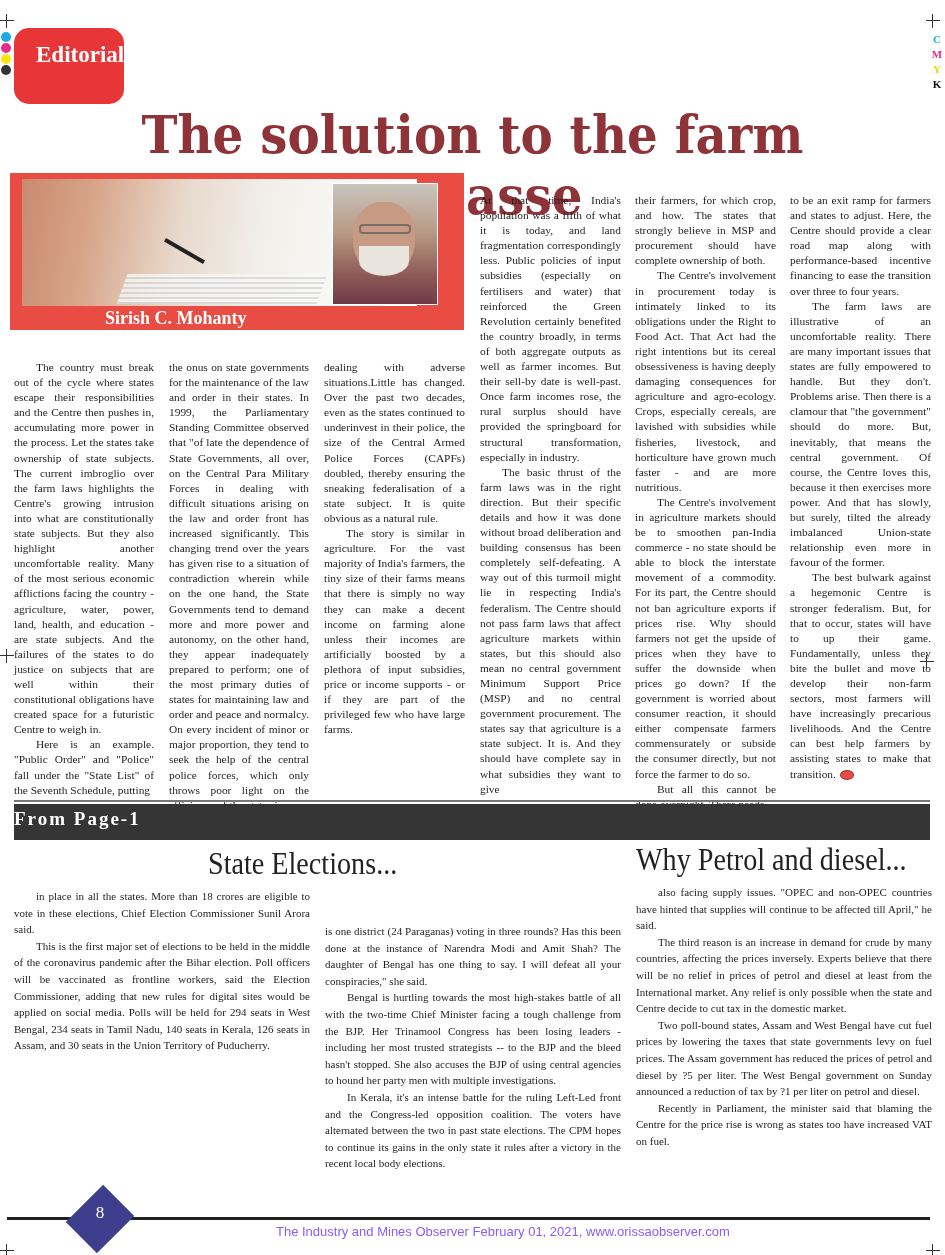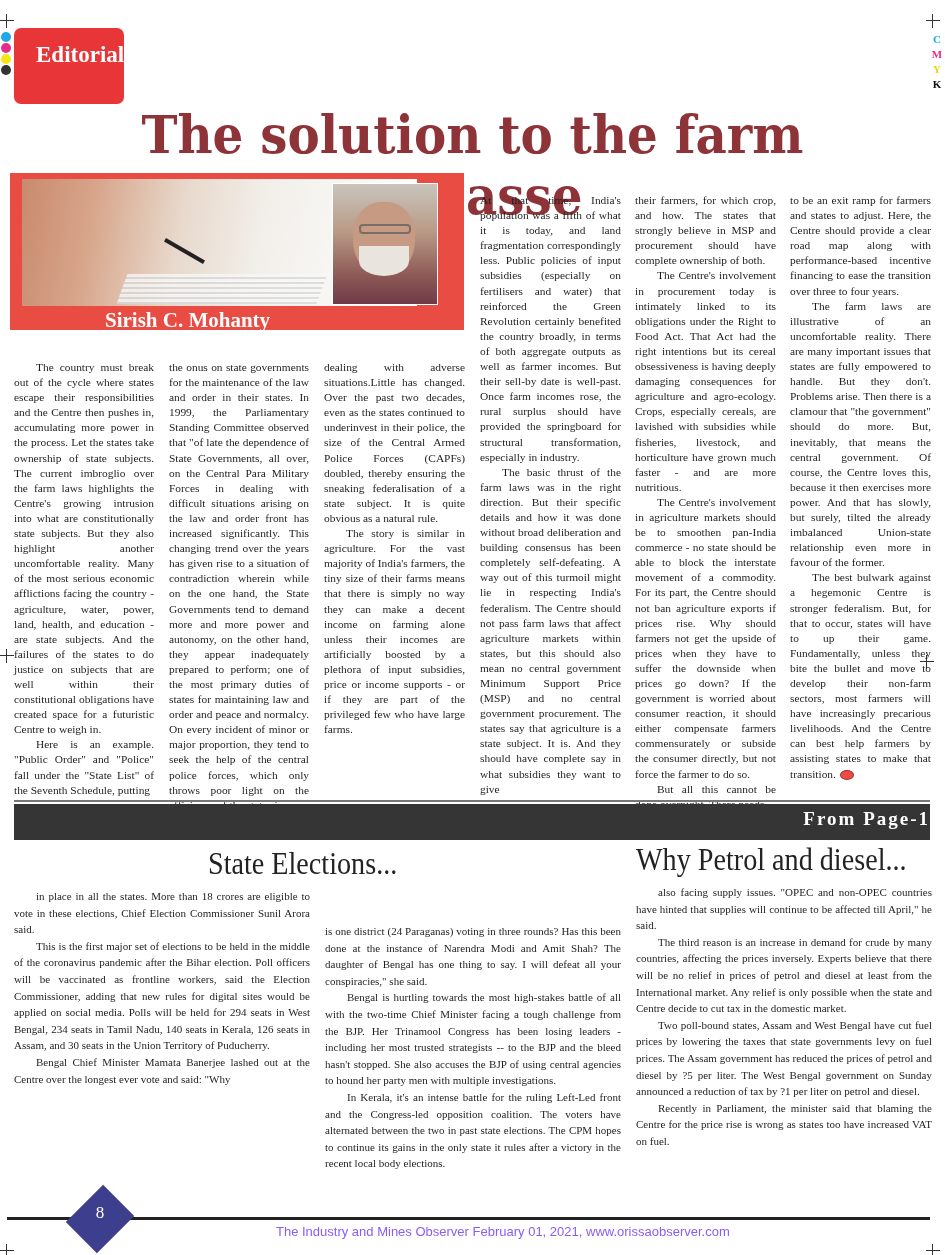--- a/index.html
+++ b/index.html
@@ -7,43 +7,43 @@
   body { position: relative; font-family: "Liberation Serif", "DejaVu Serif", serif; color: #1a1a1a; }
 
   .crop { position: absolute; width: 14px; height: 14px; }
   .crop::before { content: ""; position: absolute; left: 0; top: 6px; width: 14px; height: 1px; background: #333; }
   .crop::after { content: ""; position: absolute; left: 6px; top: 0; width: 1px; height: 14px; background: #333; }
 
   .dots { position: absolute; left: 1px; top: 32px; width: 10px; }
   .dots span { display: block; width: 10px; height: 10px; border-radius: 50%; margin-bottom: 1px; }
   .cmyk { position: absolute; right: 2px; top: 32px; font-size: 11px; font-weight: bold; line-height: 15px; text-align: center; width: 12px; }
 
-  .editorial-tag { position: absolute; left: 14px; top: 28px; width: 110px; height: 76px; background: #e73538; border-radius: 7px; }
+  .editorial-tag { position: absolute; left: 14px; top: 28px; width: 110px; height: 76px; background: #e73538; border-radius: 15px; }
   .editorial-tag span { position: absolute; left: 22px; top: 14px; color: #fff; font-size: 23px; font-weight: bold; font-family: "Liberation Serif", serif; }
 
   .main-title { position: absolute; left: 0; width: 945px; top: 104px; text-align: center; font-size: 52px; font-weight: bold; color: #8e3338; font-family: "DejaVu Serif", serif; letter-spacing: 0px; transform: scaleX(0.93); }
 
   .banner { position: absolute; left: 10px; top: 173px; width: 454px; height: 157px; background: #e84c43; }
   .banner-photo { position: absolute; left: 12px; top: 6px; width: 395px; height: 127px; background: linear-gradient(100deg, #c98a6e 0%, #d7a58a 18%, #e8d9cc 40%, #f2efea 60%, #ffffff 100%); overflow: hidden; }
   .banner-photo .pen { position: absolute; left: 140px; top: 70px; width: 45px; height: 4px; background: #222; transform: rotate(30deg); }
   .banner-photo .paper { position: absolute; left: 100px; top: 95px; width: 200px; height: 30px; background: repeating-linear-gradient(0deg, #d8d8d8 0 2px, #f7f7f7 2px 5px); transform: skewX(-20deg); opacity: .8; }
   .banner-portrait { position: absolute; left: 322px; top: 10px; width: 106px; height: 122px; background: linear-gradient(180deg, #c9c5bd 0%, #b99a86 40%, #8f5b57 75%, #6f3a48 100%); border: 1px solid #fff; }
   .banner-portrait .face { position: absolute; left: 20px; top: 18px; width: 62px; height: 72px; border-radius: 45%; background: #c79a83; }
   .banner-portrait .beard { position: absolute; left: 26px; top: 62px; width: 50px; height: 30px; border-radius: 0 0 50% 50%; background: #e9e4de; }
   .banner-portrait .glasses { position: absolute; left: 26px; top: 40px; width: 52px; height: 10px; border: 2px solid #7a6c66; border-radius: 4px; }
-  .byline { position: absolute; left: 95px; top: 135px; color: #fff; font-size: 21px; font-weight: bold; }
+  .byline { position: absolute; left: 95px; top: 135px; color: #fff; font-size: 18px; font-weight: bold; }
 
   .col { position: absolute; font-size: 11.4px; line-height: 15.1px; text-align: justify; color: #1e1e1e; margin-top: 20px; }
   .col p { text-indent: 22px; }
   .col p.cont { text-indent: 0; }
 
   .end-mark { display: inline-block; width: 14px; height: 10px; border-radius: 50%; background: #e84c43; border: 1px solid #a33; vertical-align: middle; margin-left: 4px; }
 
   .rule-top { position: absolute; left: 14px; top: 800px; width: 916px; height: 2px; background: #777; }
-  .from-bar { position: absolute; left: 14px; top: 804px; width: 916px; height: 36px; background: #353535; color: #fff; text-align: right; font-size: 19px; font-weight: bold; line-height: 30px; letter-spacing: 2px; font-family: "Liberation Serif", serif; }
+  .from-bar { position: absolute; left: 14px; top: 804px; width: 916px; height: 36px; background: #353535; color: #fff; text-align: left; font-size: 19px; font-weight: bold; line-height: 30px; letter-spacing: 2px; font-family: "Liberation Serif", serif; }
 
   .sub-head { position: absolute; font-size: 32px; color: #222; font-family: "Liberation Serif", serif; transform: scaleX(0.88); transform-origin: left top; }
 
   .col2 { position: absolute; font-size: 11px; line-height: 16.6px; text-align: justify; color: #1e1e1e; }
   .col2 p { text-indent: 22px; }
 
   .bottom-rule { position: absolute; left: 7px; top: 1217px; width: 923px; height: 3px; background: #222; }
   .page-diamond { position: absolute; left: 68px; top: 1187px; width: 64px; height: 64px; }
   .page-diamond .shape { position: absolute; left: 10px; top: 10px; width: 44px; height: 44px; background: #3e3e8e; transform: rotate(45deg) scaleY(1.2); }
   .page-diamond .num { position: absolute; left: 0; width: 64px; top: 16px; text-align: center; color: #fff; font-size: 17px; font-family: "Liberation Serif", serif; }
@@ -119,21 +119,20 @@
   <p><span>The best bulwark against a hegemonic Centre is stronger federalism. But, for that to occur, states will have to up their game. Fundamentally, unless they bite the bullet and move to develop their non-farm sectors, most farmers will have increasingly precarious livelihoods. And the Centre can best help farmers by assisting states to make that transition.</span><span class="end-mark"></span></p>
 </div>
 
 <div class="rule-top"></div>
 <div class="from-bar">From Page-1</div>
 
 <div class="sub-head" style="left:208px;top:845px;">State Elections...</div>
 <div class="col2" style="left:14px;top:888px;width:296px;">
   <p>in place in all the states. More than 18 crores are eligible to vote in these elections, Chief Election Commissioner Sunil Arora said.</p>
   <p>This is the first major set of elections to be held in the middle of the coronavirus pandemic after the Bihar election. Poll officers will be vaccinated as frontline workers, said the Election Commissioner, adding that new rules for digital sites would be applied on social media. Polls will be held for 294 seats in West Bengal, 234 seats in Tamil Nadu, 140 seats in Kerala, 126 seats in Assam, and 30 seats in the Union Territory of Puducherry.</p>
-  <p>Bengal Chief Minister Mamata Banerjee lashed out at the Centre over the longest ever vote and said: "Why</p>
 </div>
 <div class="col2" style="left:325px;top:888px;width:296px;margin-top:35px;">
   <p style="text-indent:0">is one district (24 Paraganas) voting in three rounds? Has this been done at the instance of Narendra Modi and Amit Shah? The daughter of Bengal has one thing to say. I will defeat all your conspiracies," she said.</p>
   <p>Bengal is hurtling towards the most high-stakes battle of all with the two-time Chief Minister facing a tough challenge from the BJP. Her Trinamool Congress has been losing leaders - including her most trusted strategists -- to the BJP and the bleed hasn't stopped. She also accuses the BJP of using central agencies to hound her party men with multiple investigations.</p>
   <p>In Kerala, it's an intense battle for the ruling Left-Led front and the Congress-led opposition coalition. The voters have alternated between the two in past state elections. The CPM hopes to continue its gains in the only state it rules after a victory in the recent local body elections.</p>
 </div>
 
 <div class="sub-head" style="left:636px;top:841px;">Why Petrol and diesel...</div>
 <div class="col2" style="left:636px;top:884px;width:296px;">
   <p>also facing supply issues. "OPEC and non-OPEC countries have hinted that supplies will continue to be affected till April," he said.</p>

